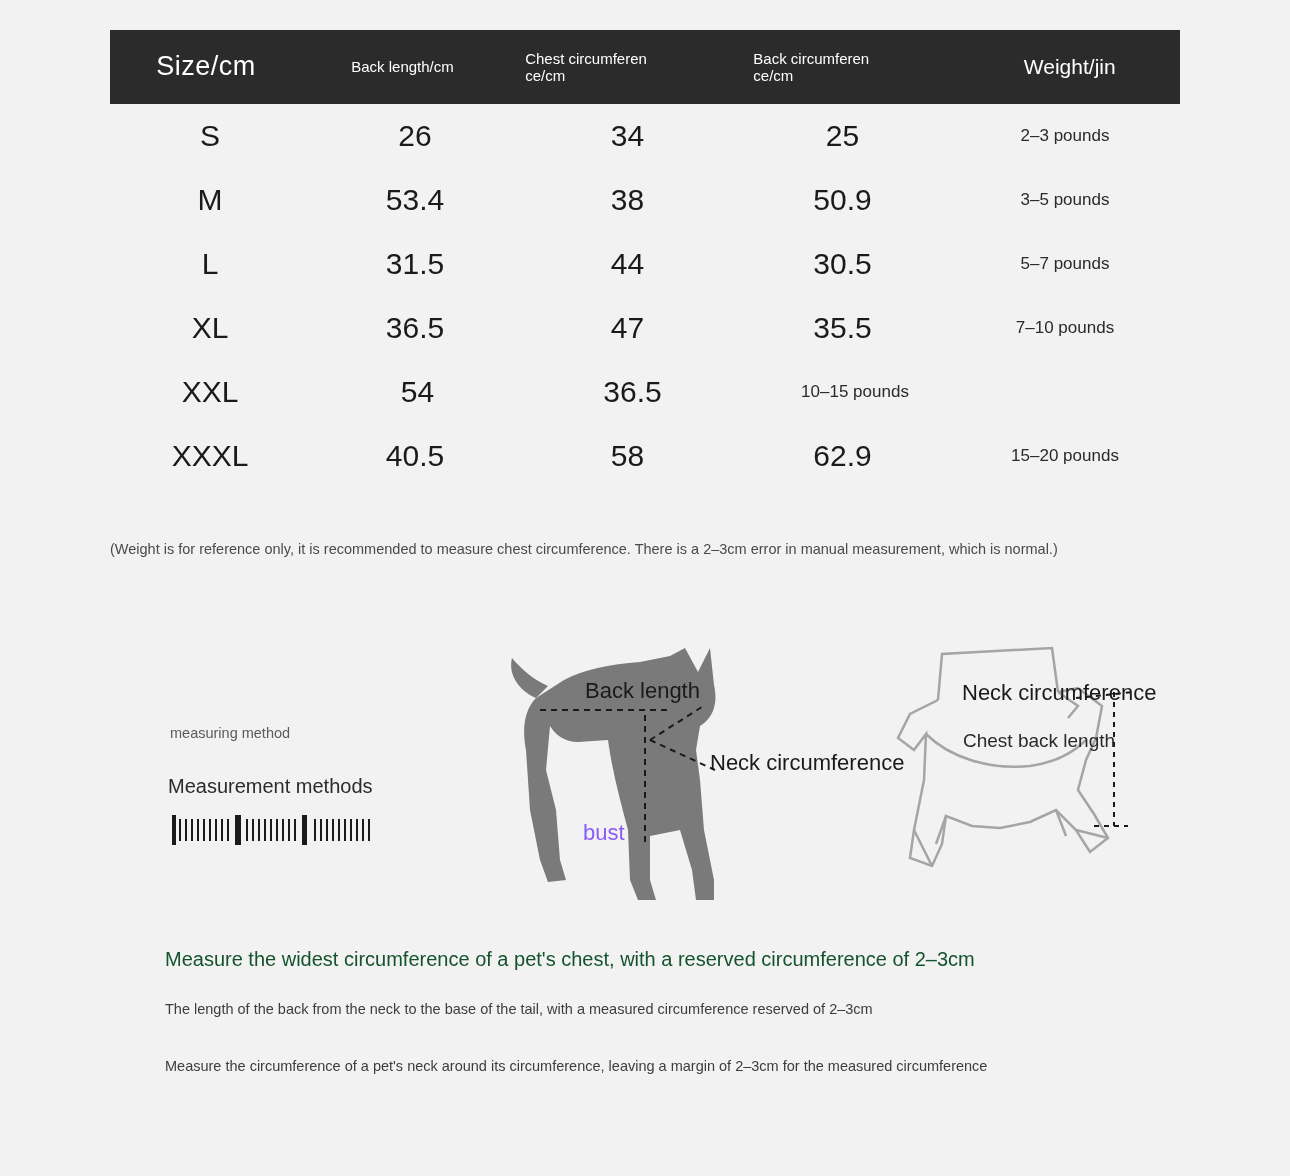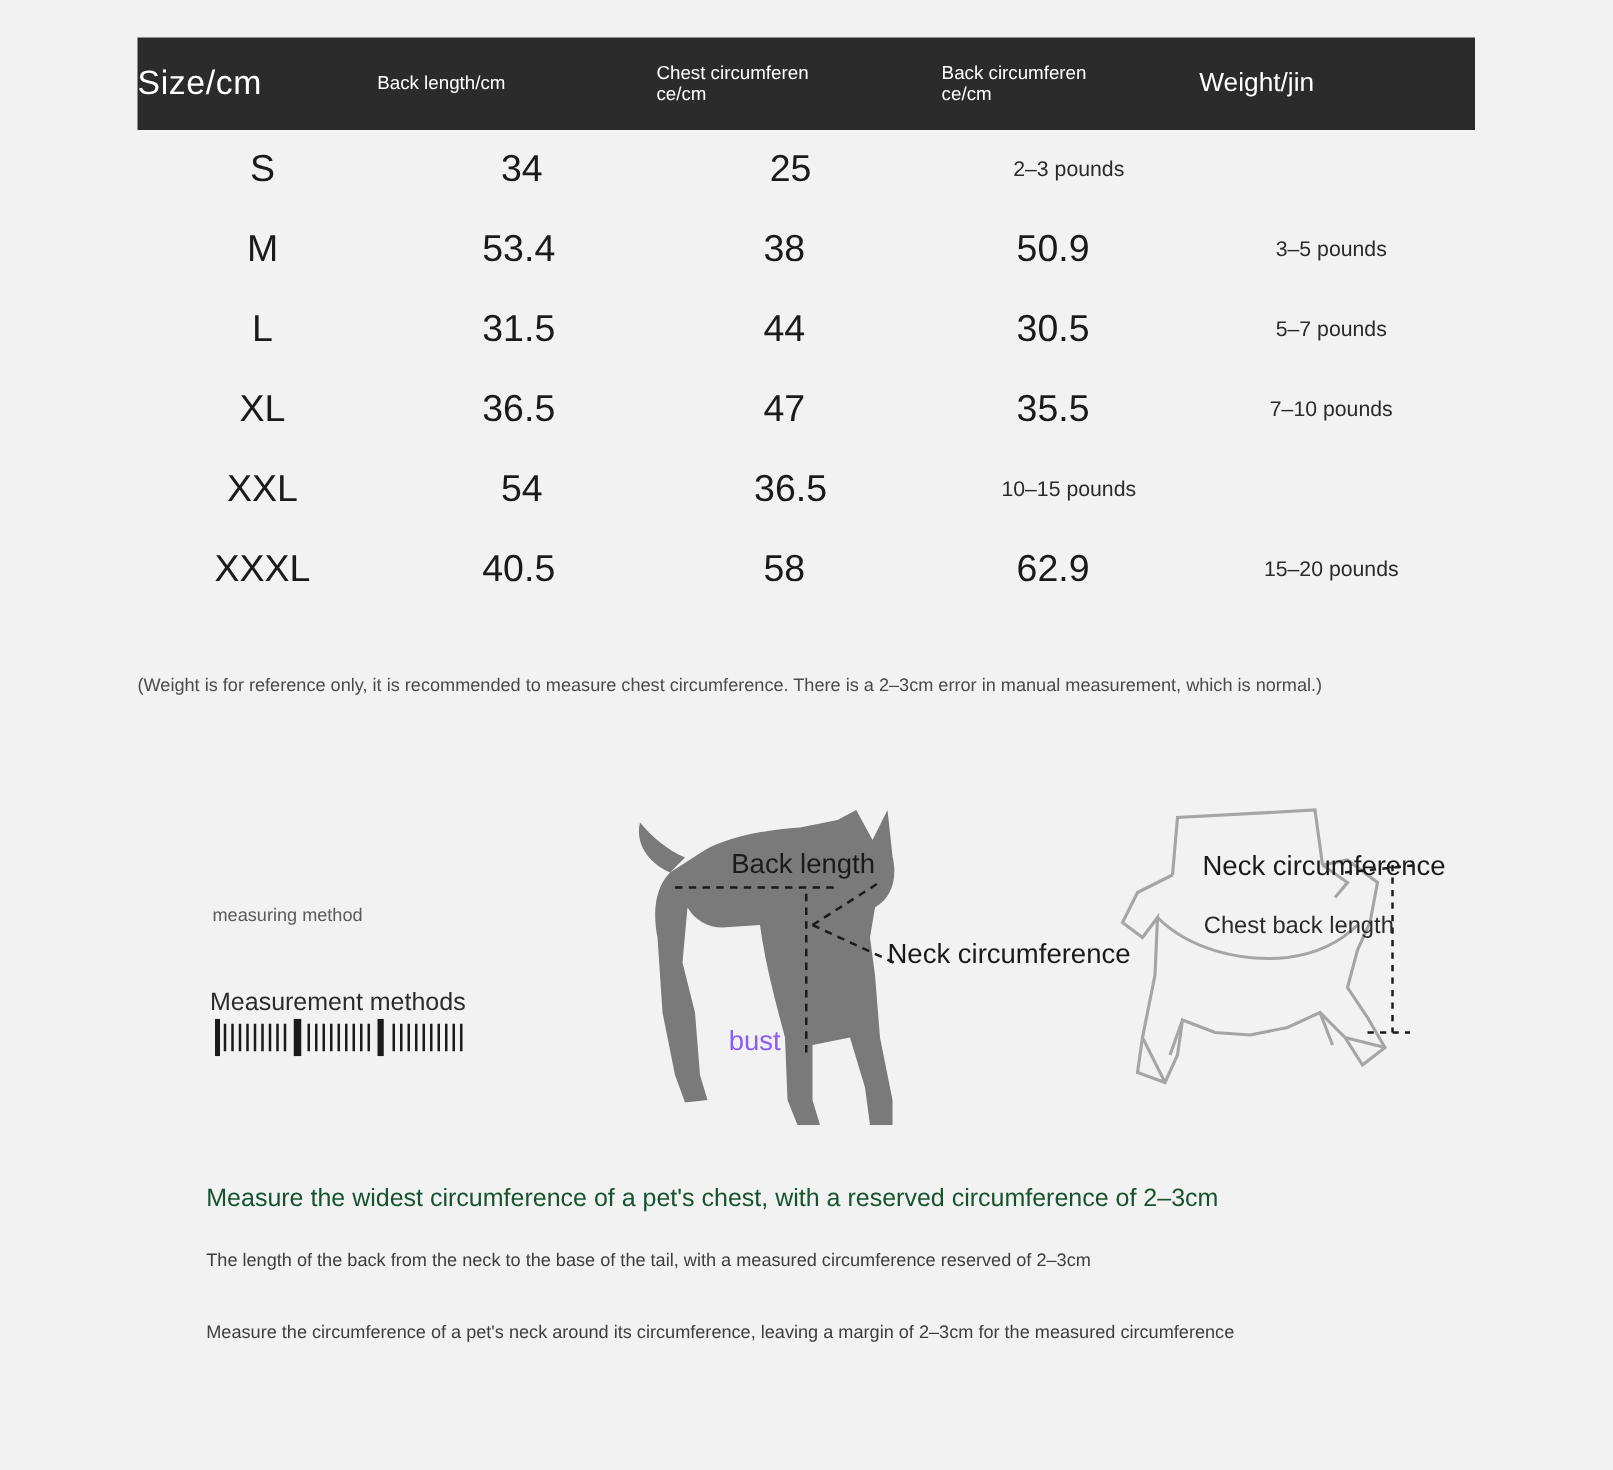--- a/index.html
+++ b/index.html
@@ -24,21 +24,21 @@
     width: 1070px;
   }
   .table-head {
     background: #2b2b2b;
     color: #ffffff;
     display: flex;
     align-items: center;
     height: 74px;
   }
   .th {
-    text-align: left;
+    text-align: center;
     line-height: 1.15;
   }
   .th.c0 { width: 200px; font-size: 27px; letter-spacing: .5px; }
   .th.c1 { width: 210px; font-size: 15px; }
   .th.c2 { width: 215px; font-size: 15px; text-align: left; padding-left: 22px; }
   .th.c3 { width: 215px; font-size: 15px; text-align: left; padding-left: 22px; }
   .th.c4 { width: 230px; font-size: 21px; }
 
   .table-body { background: #f2f2f2; }
   .tr {
@@ -78,21 +78,20 @@
     top: 105px;
     font-size: 14.5px;
     color: #5b5b5b;
   }
   .measuring-label-big {
     position: absolute;
     left: 168px;
     top: 155px;
     font-size: 20px;
     color: #2b2b2b;
-    margin-top: 16px;
   }
   .ruler {
     position: absolute;
     left: 172px;
     top: 195px;
     width: 205px;
     height: 30px;
   }
 
   .label-back-length {
@@ -172,20 +171,21 @@
     <div class="th c3">
       <div>Back circumferen</div>
       <div>ce/cm</div>
     </div>
     <div class="th c4">Weight/jin</div>
   </div>
 
   <div class="table-body">
     <div class="tr">
       <div class="td c0">S</div>
+      <div class="td c1">26</div>
       <div class="td c2">34</div>
       <div class="td c3">25</div>
       <div class="td c4">2–3 pounds</div>
     </div>
     <div class="tr">
       <div class="td c0">M</div>
       <div class="td c1">53.4</div>
       <div class="td c2">38</div>
       <div class="td c3">50.9</div>
       <div class="td c4">3–5 pounds</div>

